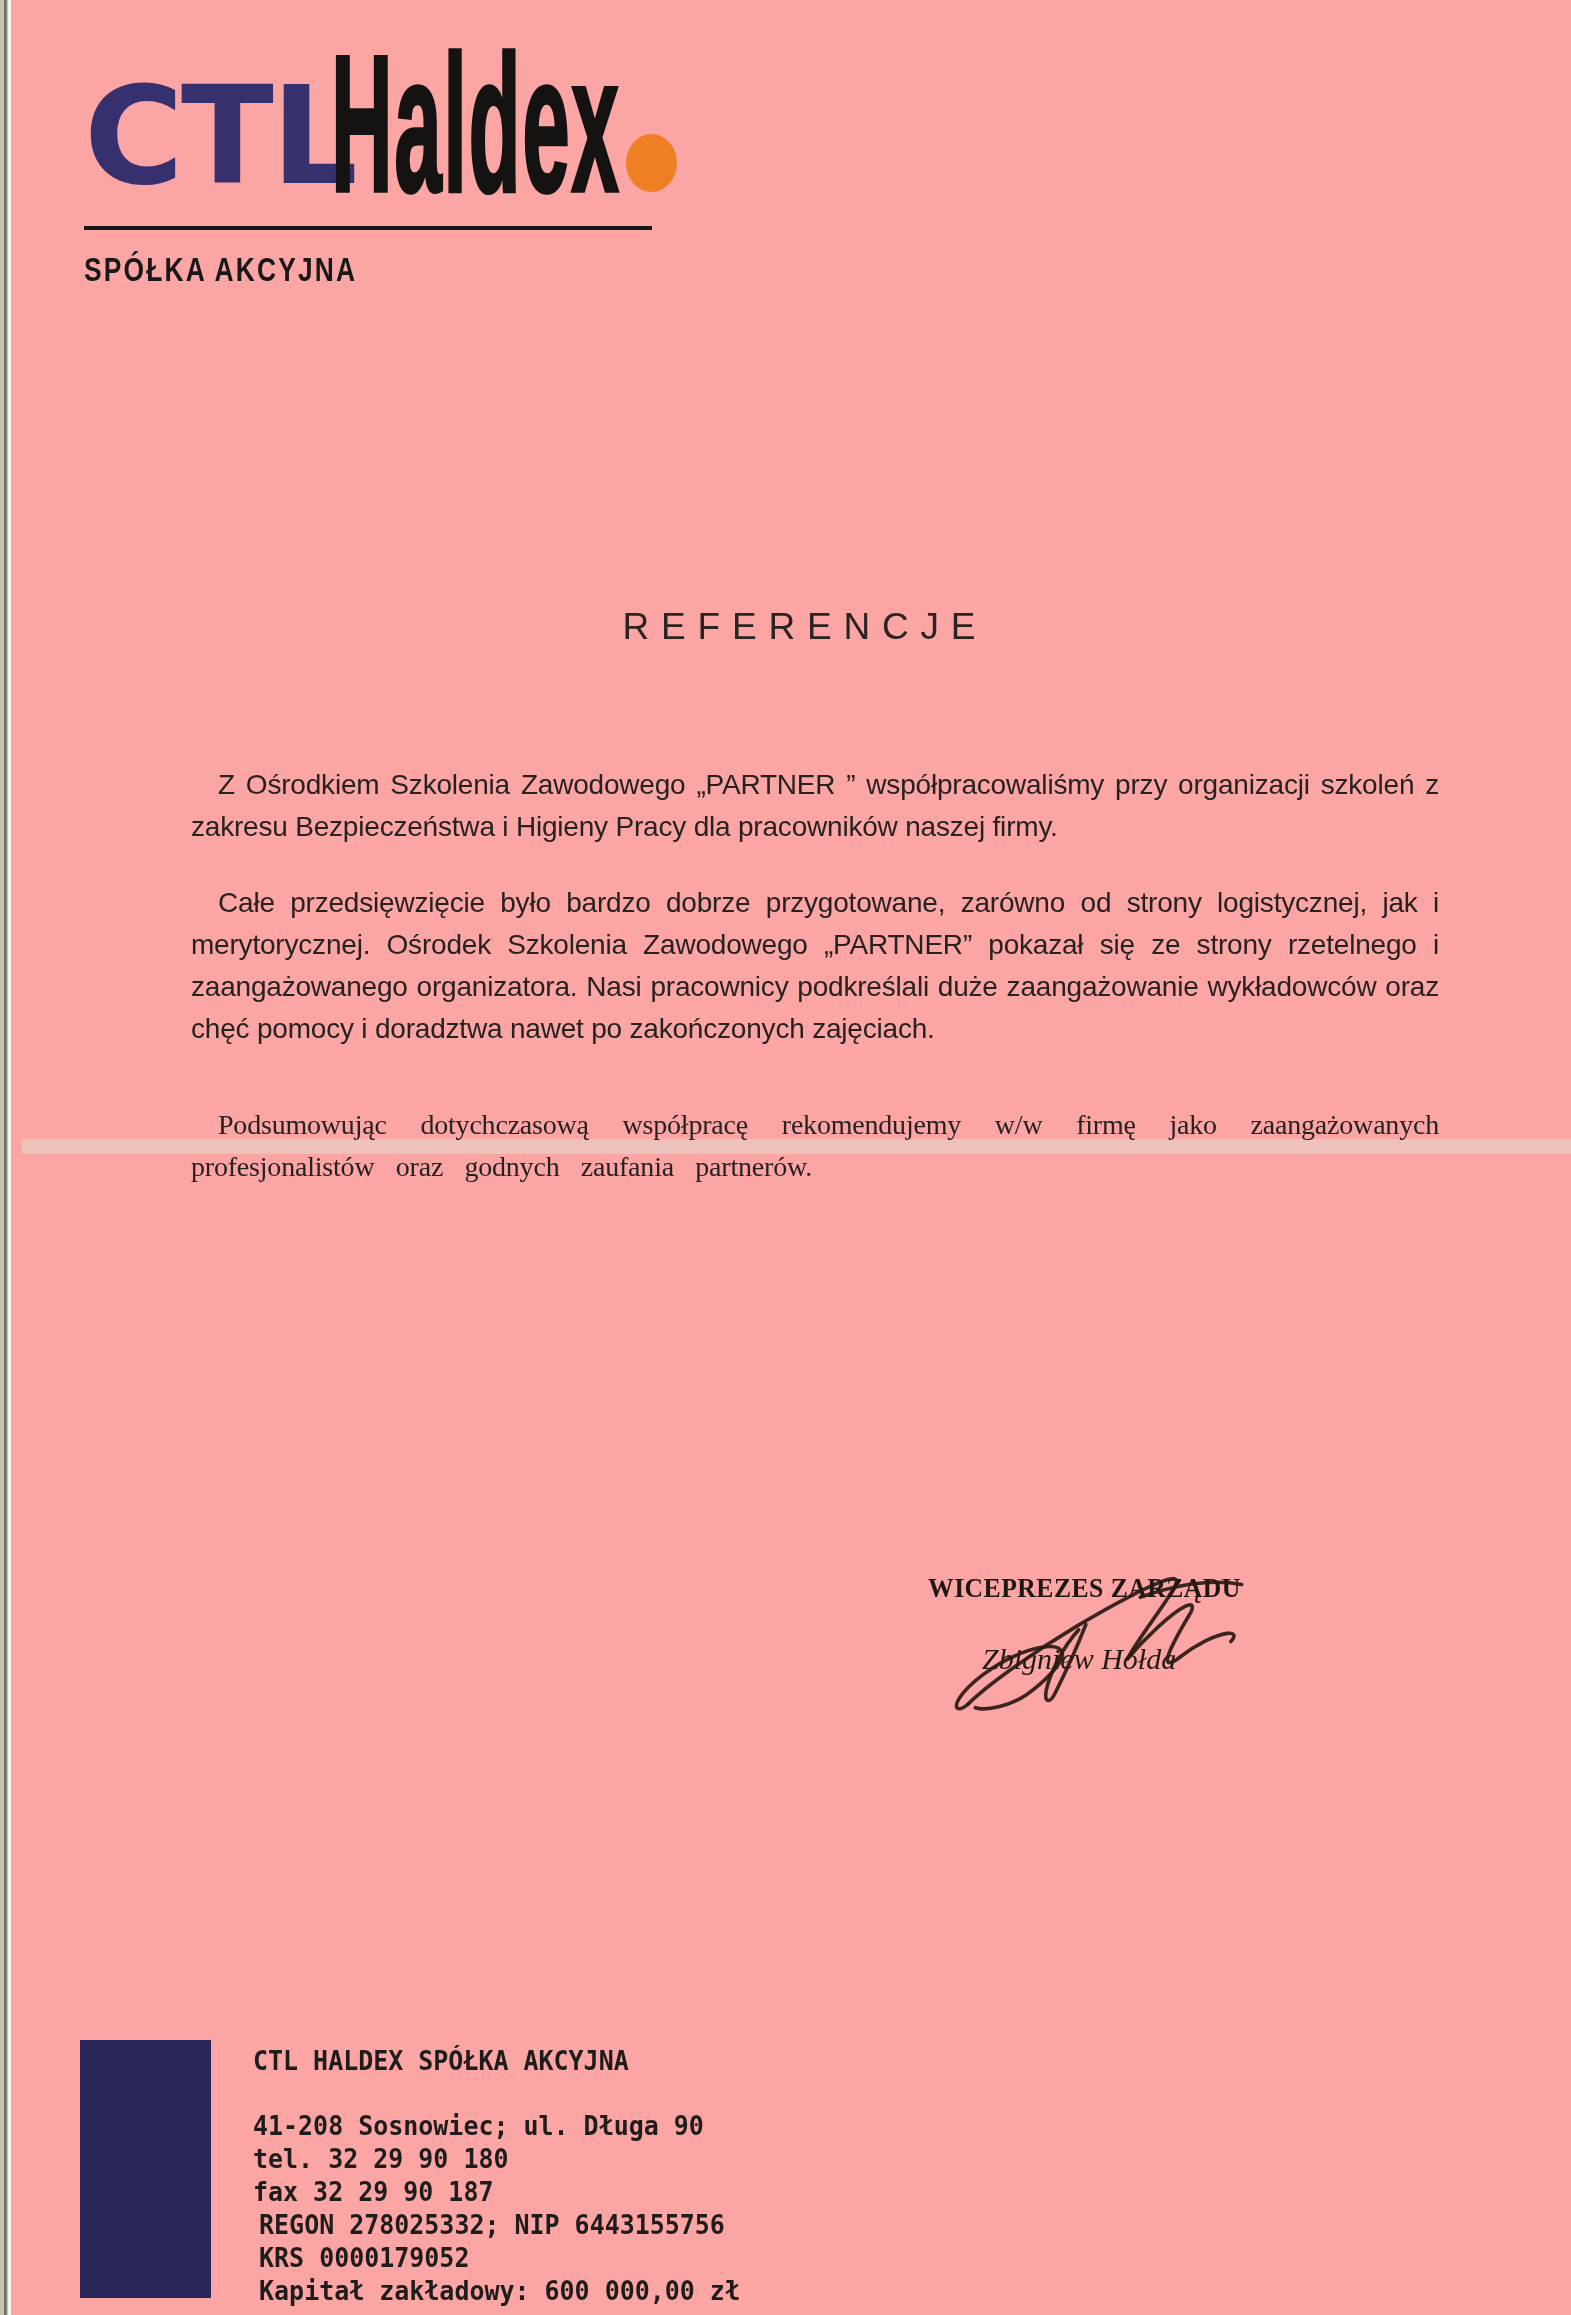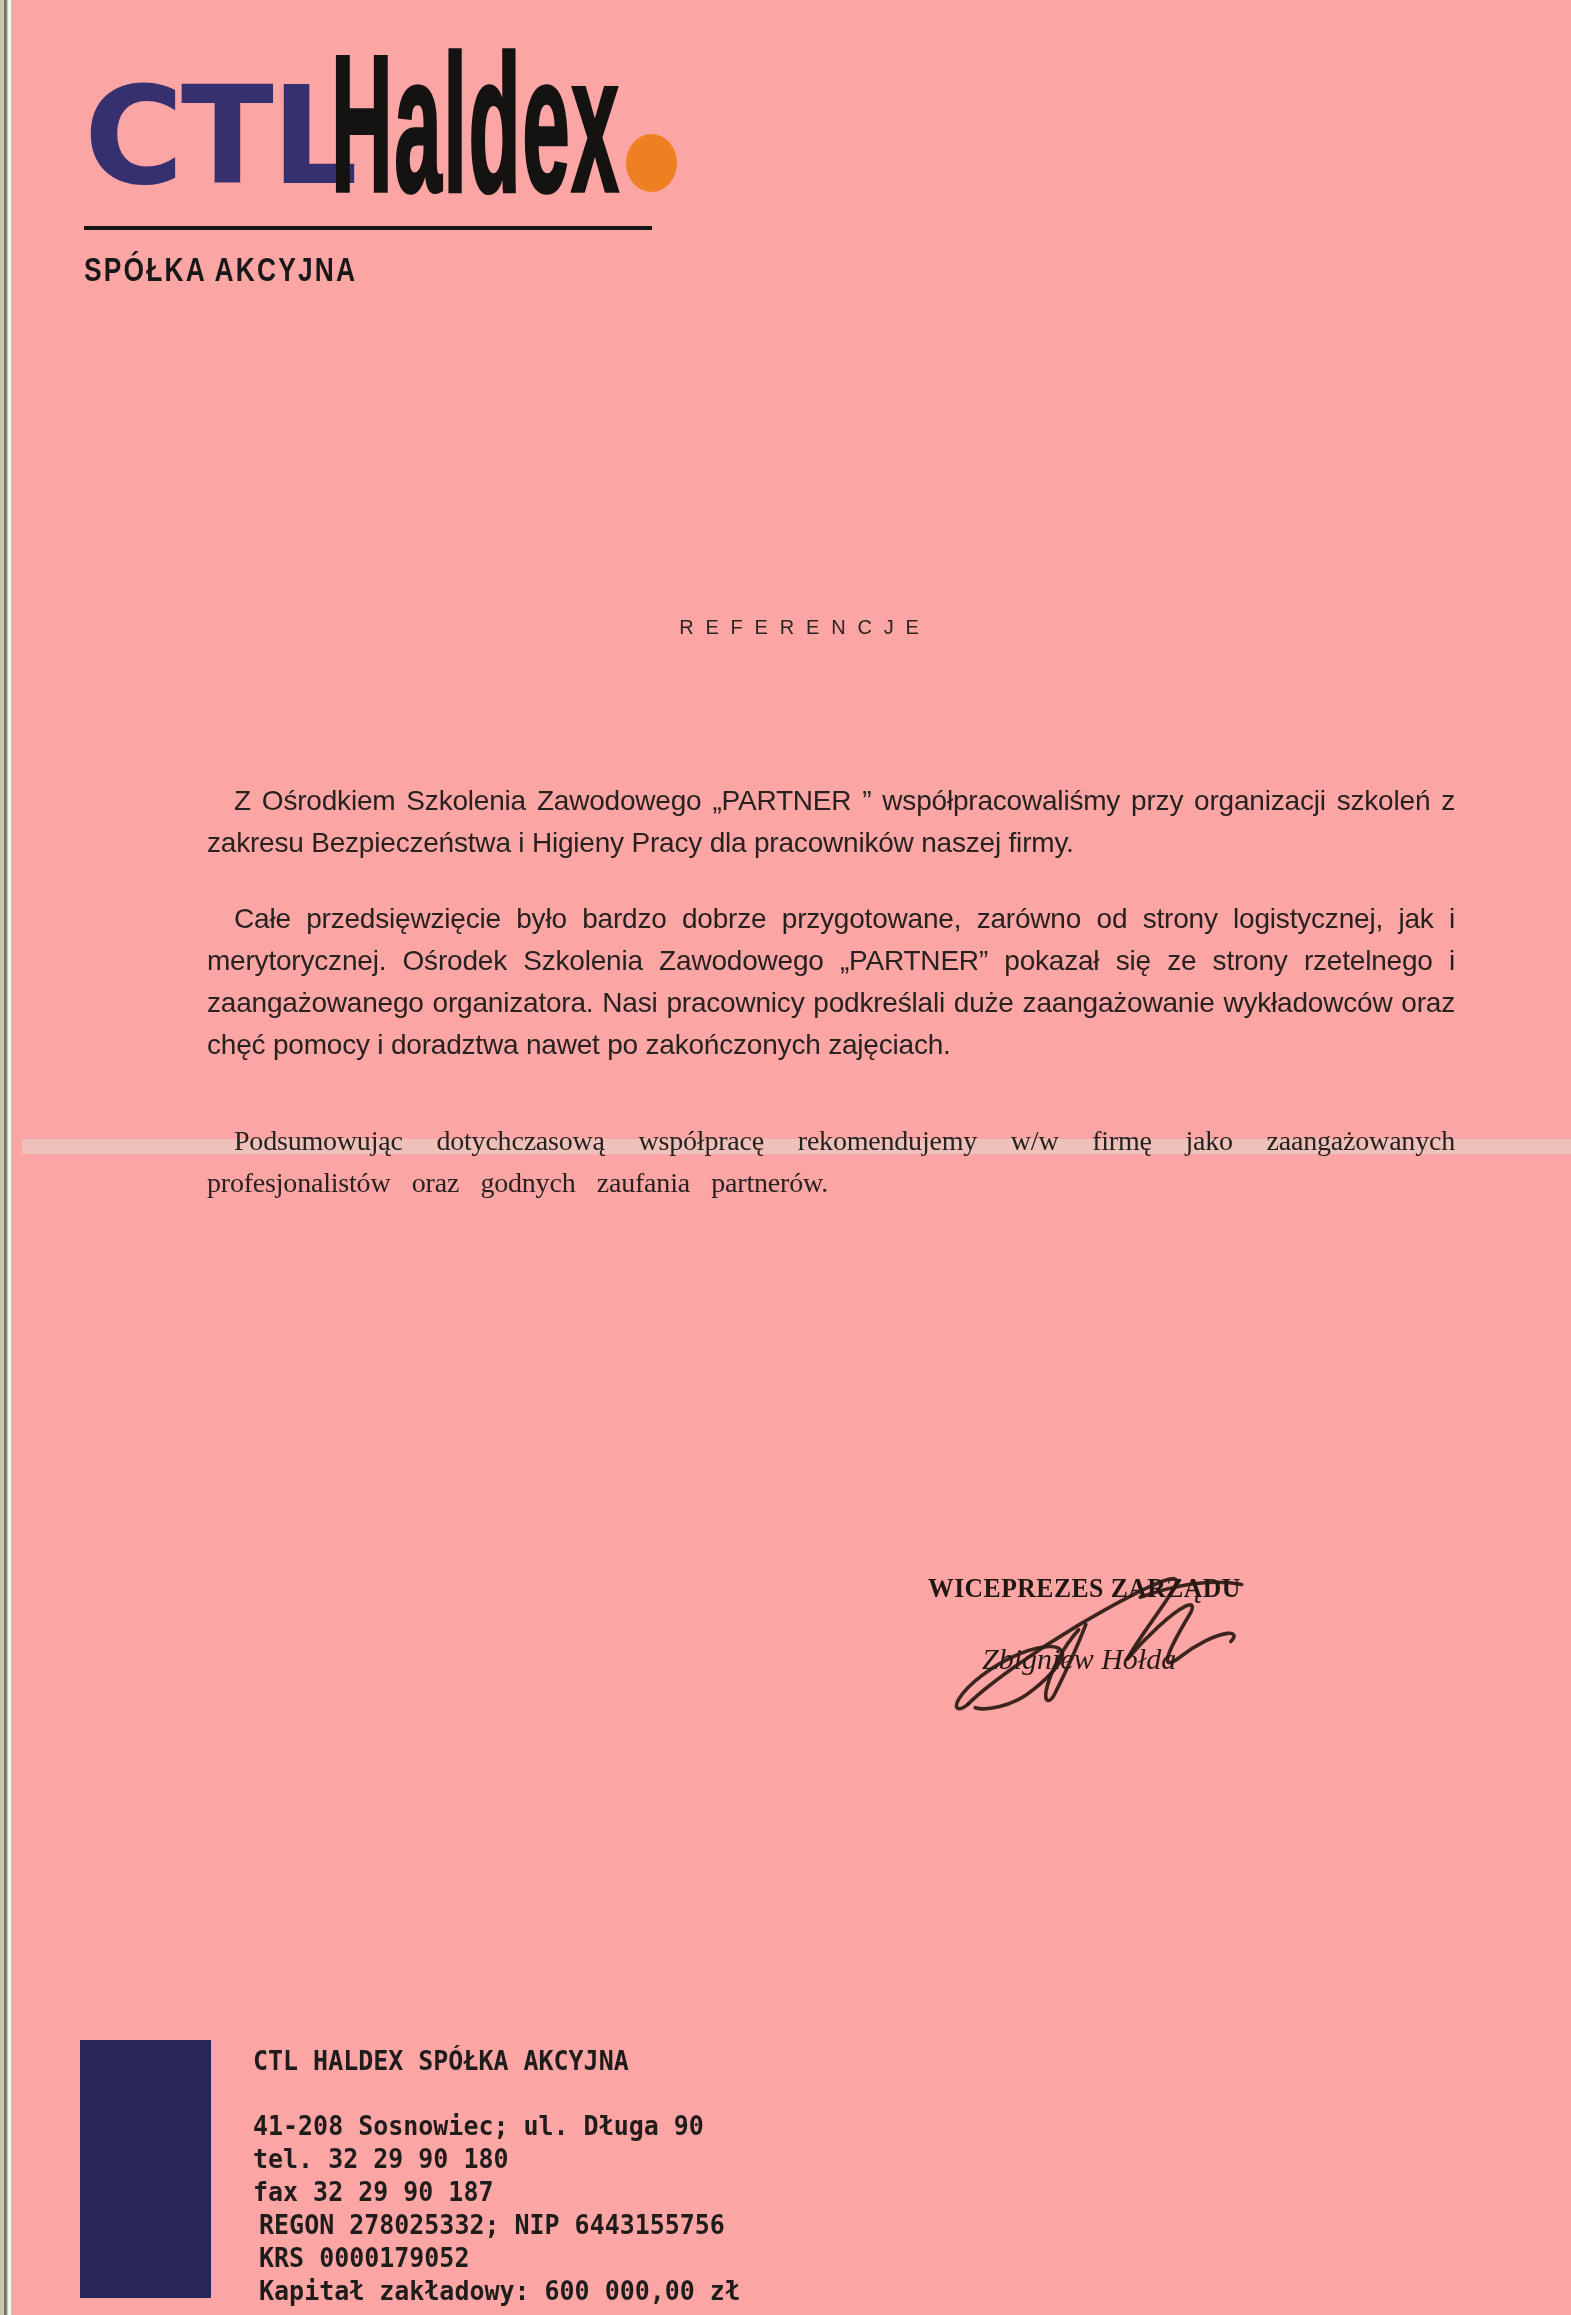--- a/index.html
+++ b/index.html
@@ -41,27 +41,27 @@
   .logo-rule { position:absolute; left:84px; top:226px; width:568px; height:3.6px; background:#161616; }
   .logo-sub {
     position:absolute; left:84px; top:250px;
     font-size:33px; line-height:40px; font-weight:bold; letter-spacing:2.7px;
     color:#181818; transform:scaleX(0.8); transform-origin:left top; white-space:nowrap;
   }
 
   
   .doc-title {
     position:absolute; left:27px; top:607px; width:1544px; margin:0;
-    text-align:center; font-size:20px; line-height:40px; font-weight:400;
+    text-align:center; font-size:37px; line-height:40px; font-weight:400;
     letter-spacing:11.8px; text-indent:11.8px; color:#2b2522;
   }
 
   
   .body-par {
-    position:absolute; left:191px; width:1248px; margin:16px;
+    position:absolute; left:191px; width:1248px; margin:0;
     font-size:28px; line-height:42px; letter-spacing:-0.2px;
     text-align:justify; text-indent:27px; color:#272220; z-index:2;
   }
   .p1 { top:764px; }
   .p2 { top:882px; }
   .p3 { top:1104px; word-spacing:14.5px;font-family:Liberation Serif, serif; }
 
   
   .sig-role {
     position:absolute; left:928px; top:1568px; white-space:nowrap;

